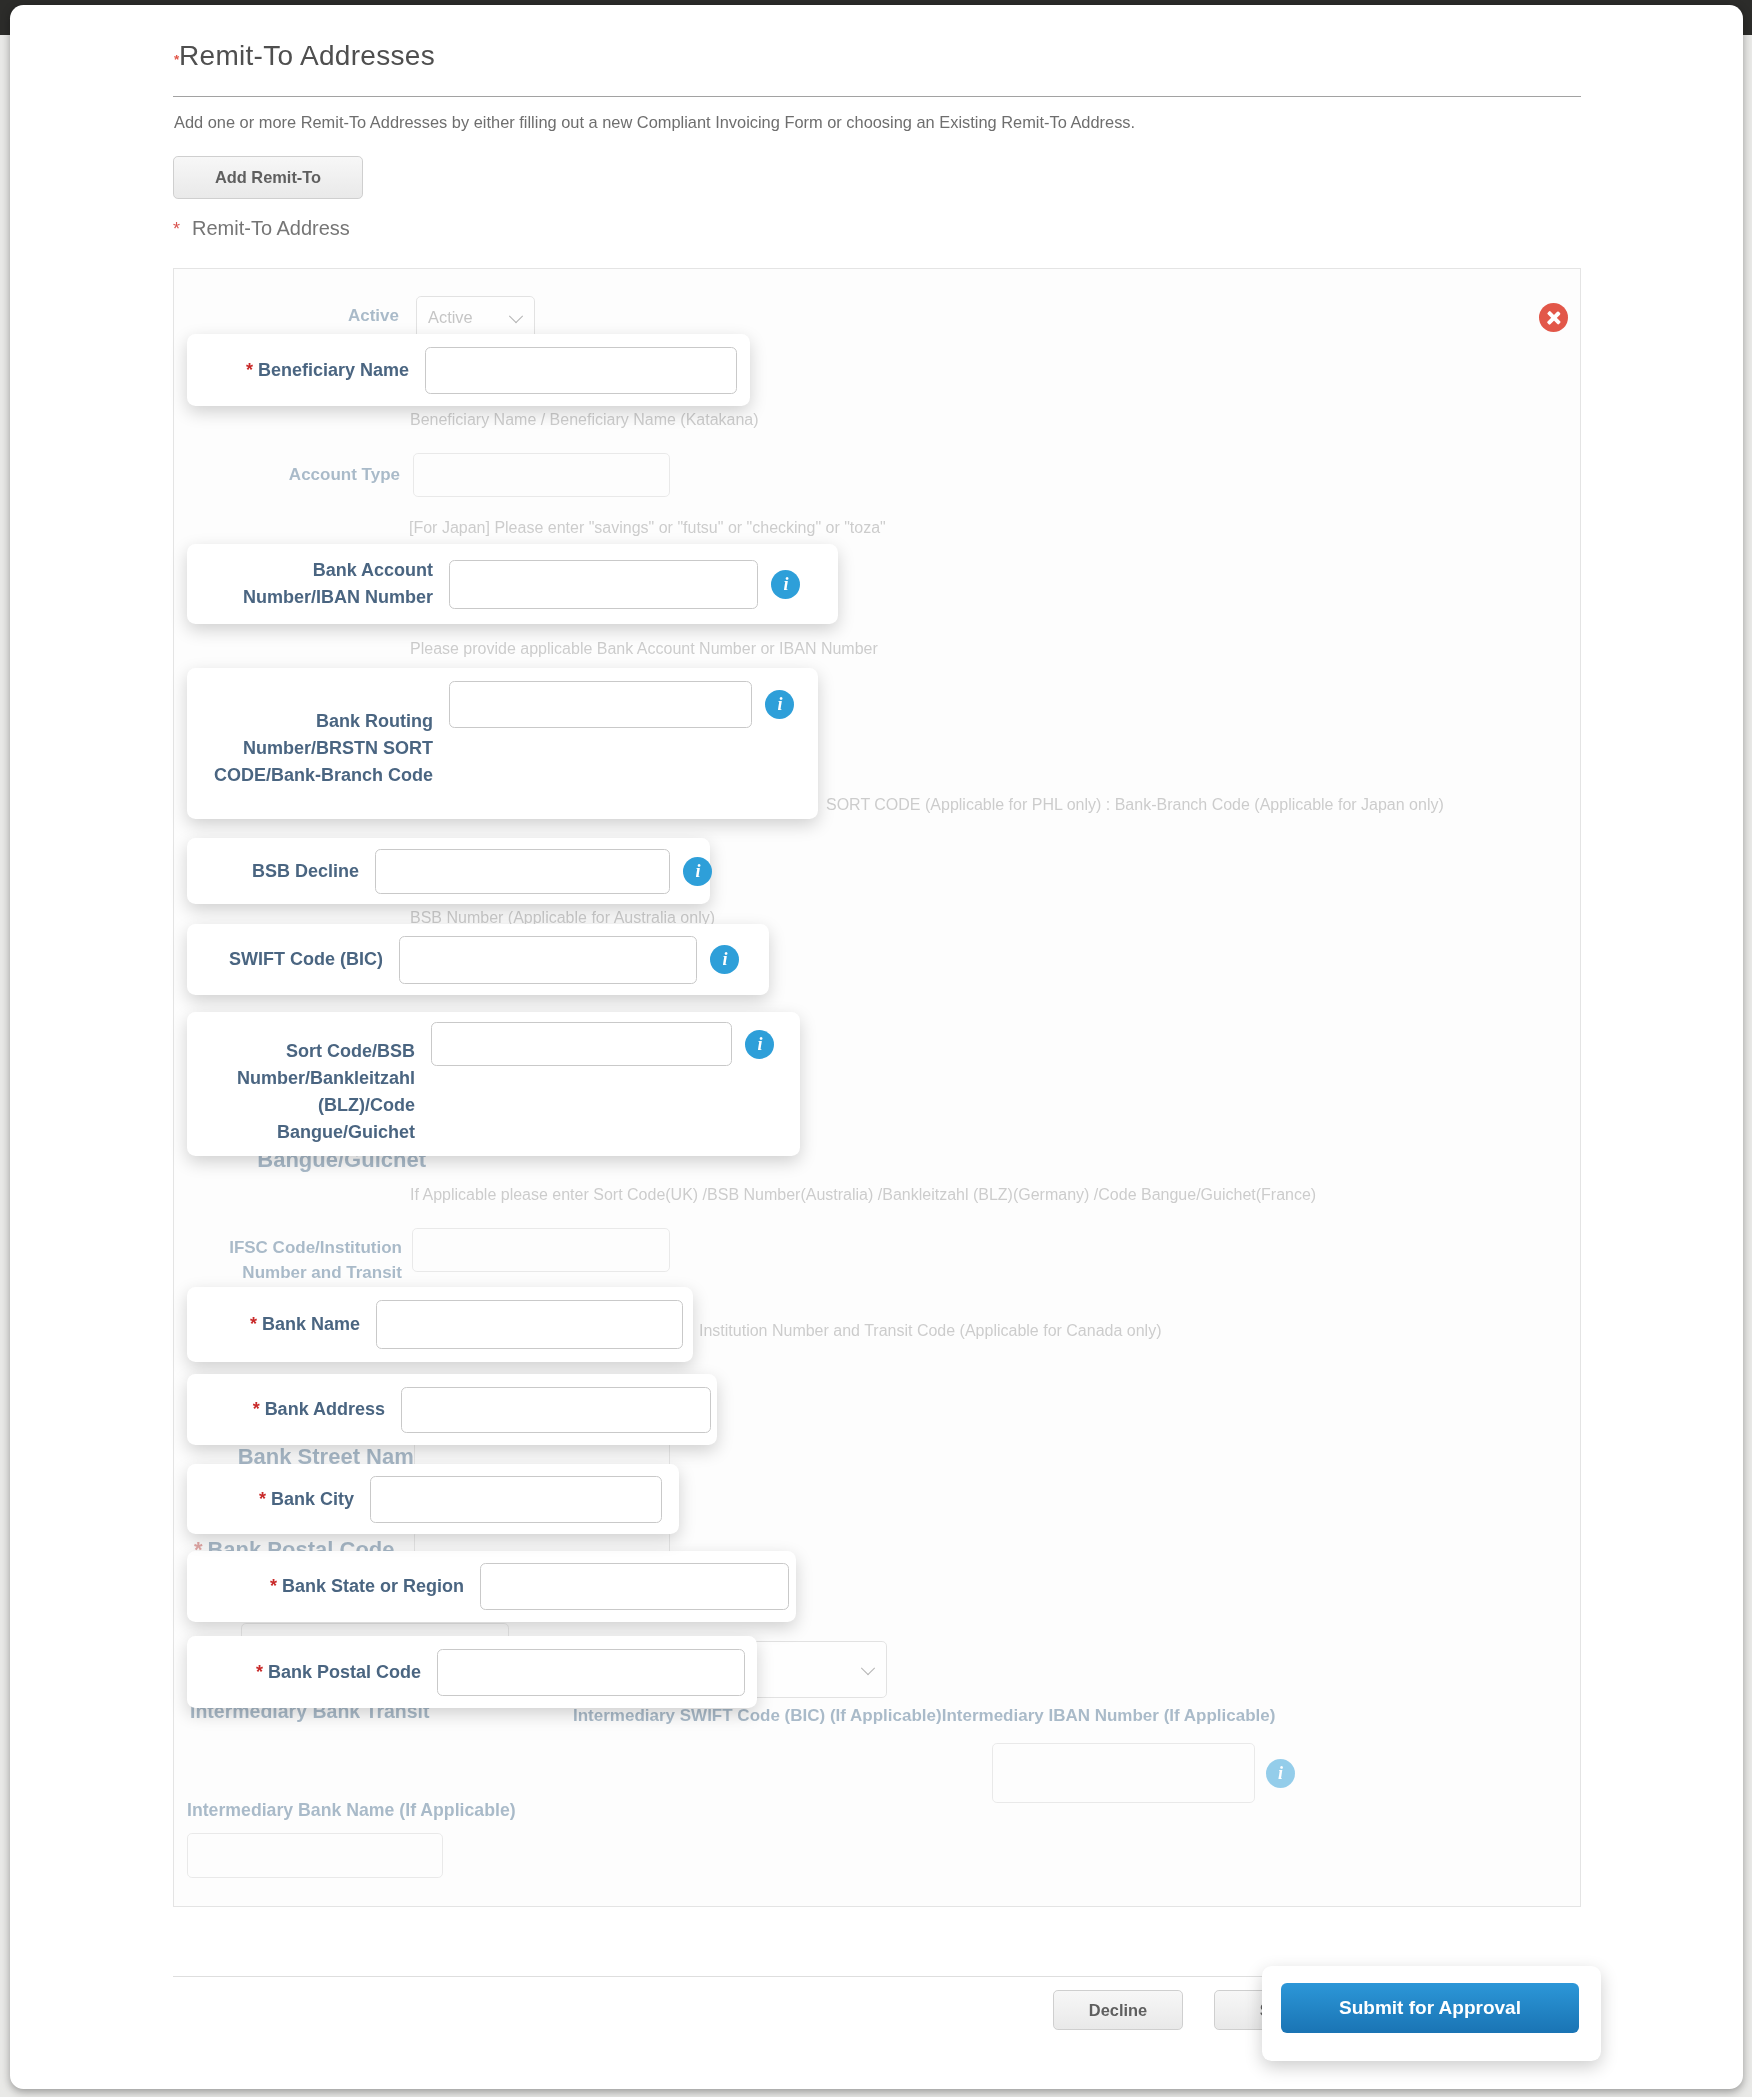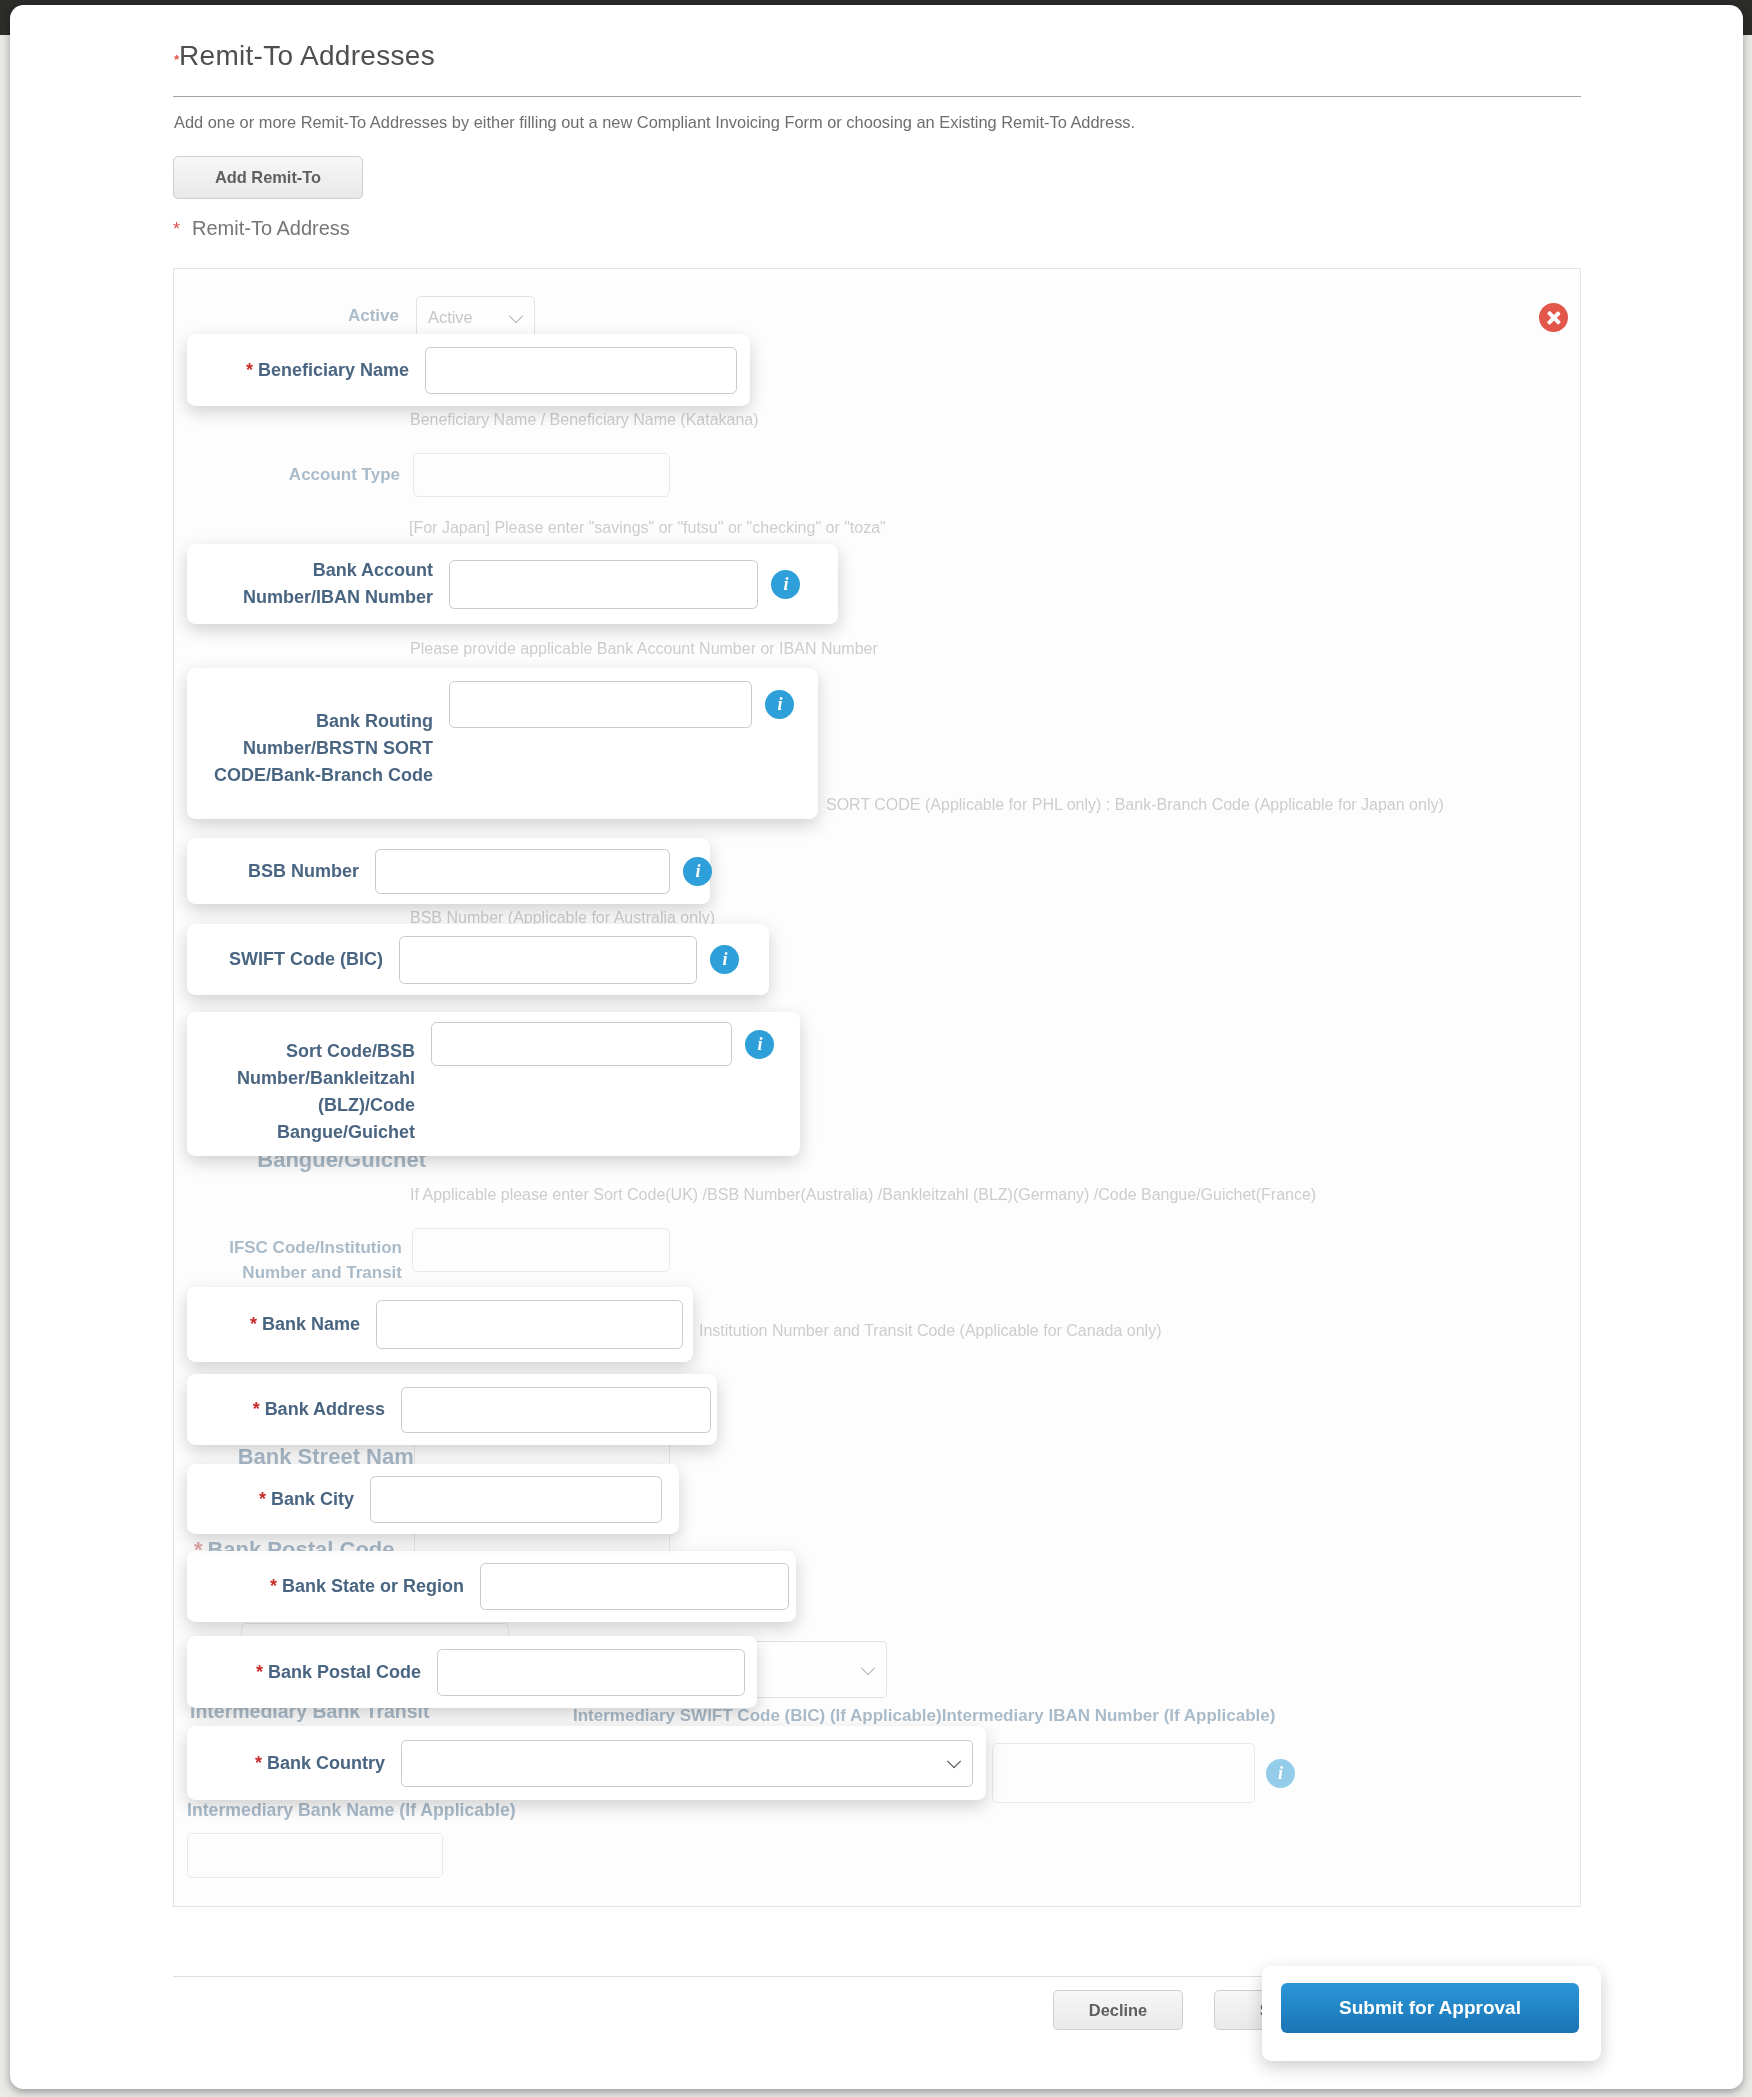--- a/index.html
+++ b/index.html
@@ -133,21 +133,21 @@
 
     <div class="card top" style="left:187px;top:668px;width:631px;height:151px">
       <div class="lbl" style="width:225px;margin-top:40px">Bank Routing Number/BRSTN SORT CODE/Bank-Branch Code</div>
       <input class="inp" style="width: 303px; height: 47px; margin-top: 13.4px;">
       <div class="info" style="margin-top:22px">
           <span>i</span>
         </div>
     </div>
 
     <div class="card" style="left:187px;top:838px;width:523px;height:66px">
-      <div class="lbl" style="width:151px">BSB Number</div>
+      <div class="lbl" style="width:151px">BSB Decline</div>
       <input class="inp" style="width: 295px; height: 45px;">
       <div class="info">
           <span>i</span>
         </div>
     </div>
 
     <div class="card" style="left:187px;top:924px;width:582px;height:71px">
       <div class="lbl" style="width:175px">SWIFT Code (BIC)</div>
       <input class="inp" style="width: 298px; height: 48px;">
       <div class="info">
@@ -181,26 +181,20 @@
     <div class="card" style="left:187px;top:1464px;width:492px;height:70px">
       <div class="lbl" style="width:146px"><span class="req">*</span><span>Bank City</span></div>
       <input class="inp" style="width: 292px; height: 47px;">
     </div>
 
     <div class="card" style="left:187px;top:1636px;width:570px;height:72px">
       <div class="lbl" style="width:213px"><span class="req">*</span><span>Bank Postal Code</span></div>
       <input class="inp" style="width: 308px; height: 47px;">
     </div>
 
-    <div class="card" style="left:187px;top:1726px;width:799px;height:74px">
-      <div class="lbl" style="width:177px"><span class="req">*</span><span>Bank Country</span></div>
-      <div class="sel" style="width:572px;height:47px;margin-left:16px">
-        <span class="chev"></span>
-      </div>
-    </div>
 
     <div class="hr" style="left:173px;top:1976px;width:1408px;background:#dedede"></div>
     <button class="graybtn" style="left:1053px;top:1990px;width:130px;height:40px;z-index:2">Decline</button>
     <button class="graybtn" style="left:1214px;top:1990px;width:130px;height:40px;z-index:2">Save</button>
     <div id="footercard">
       <button id="submitbtn">Submit for Approval</button>
     </div>
   </div>
 </div>
 

